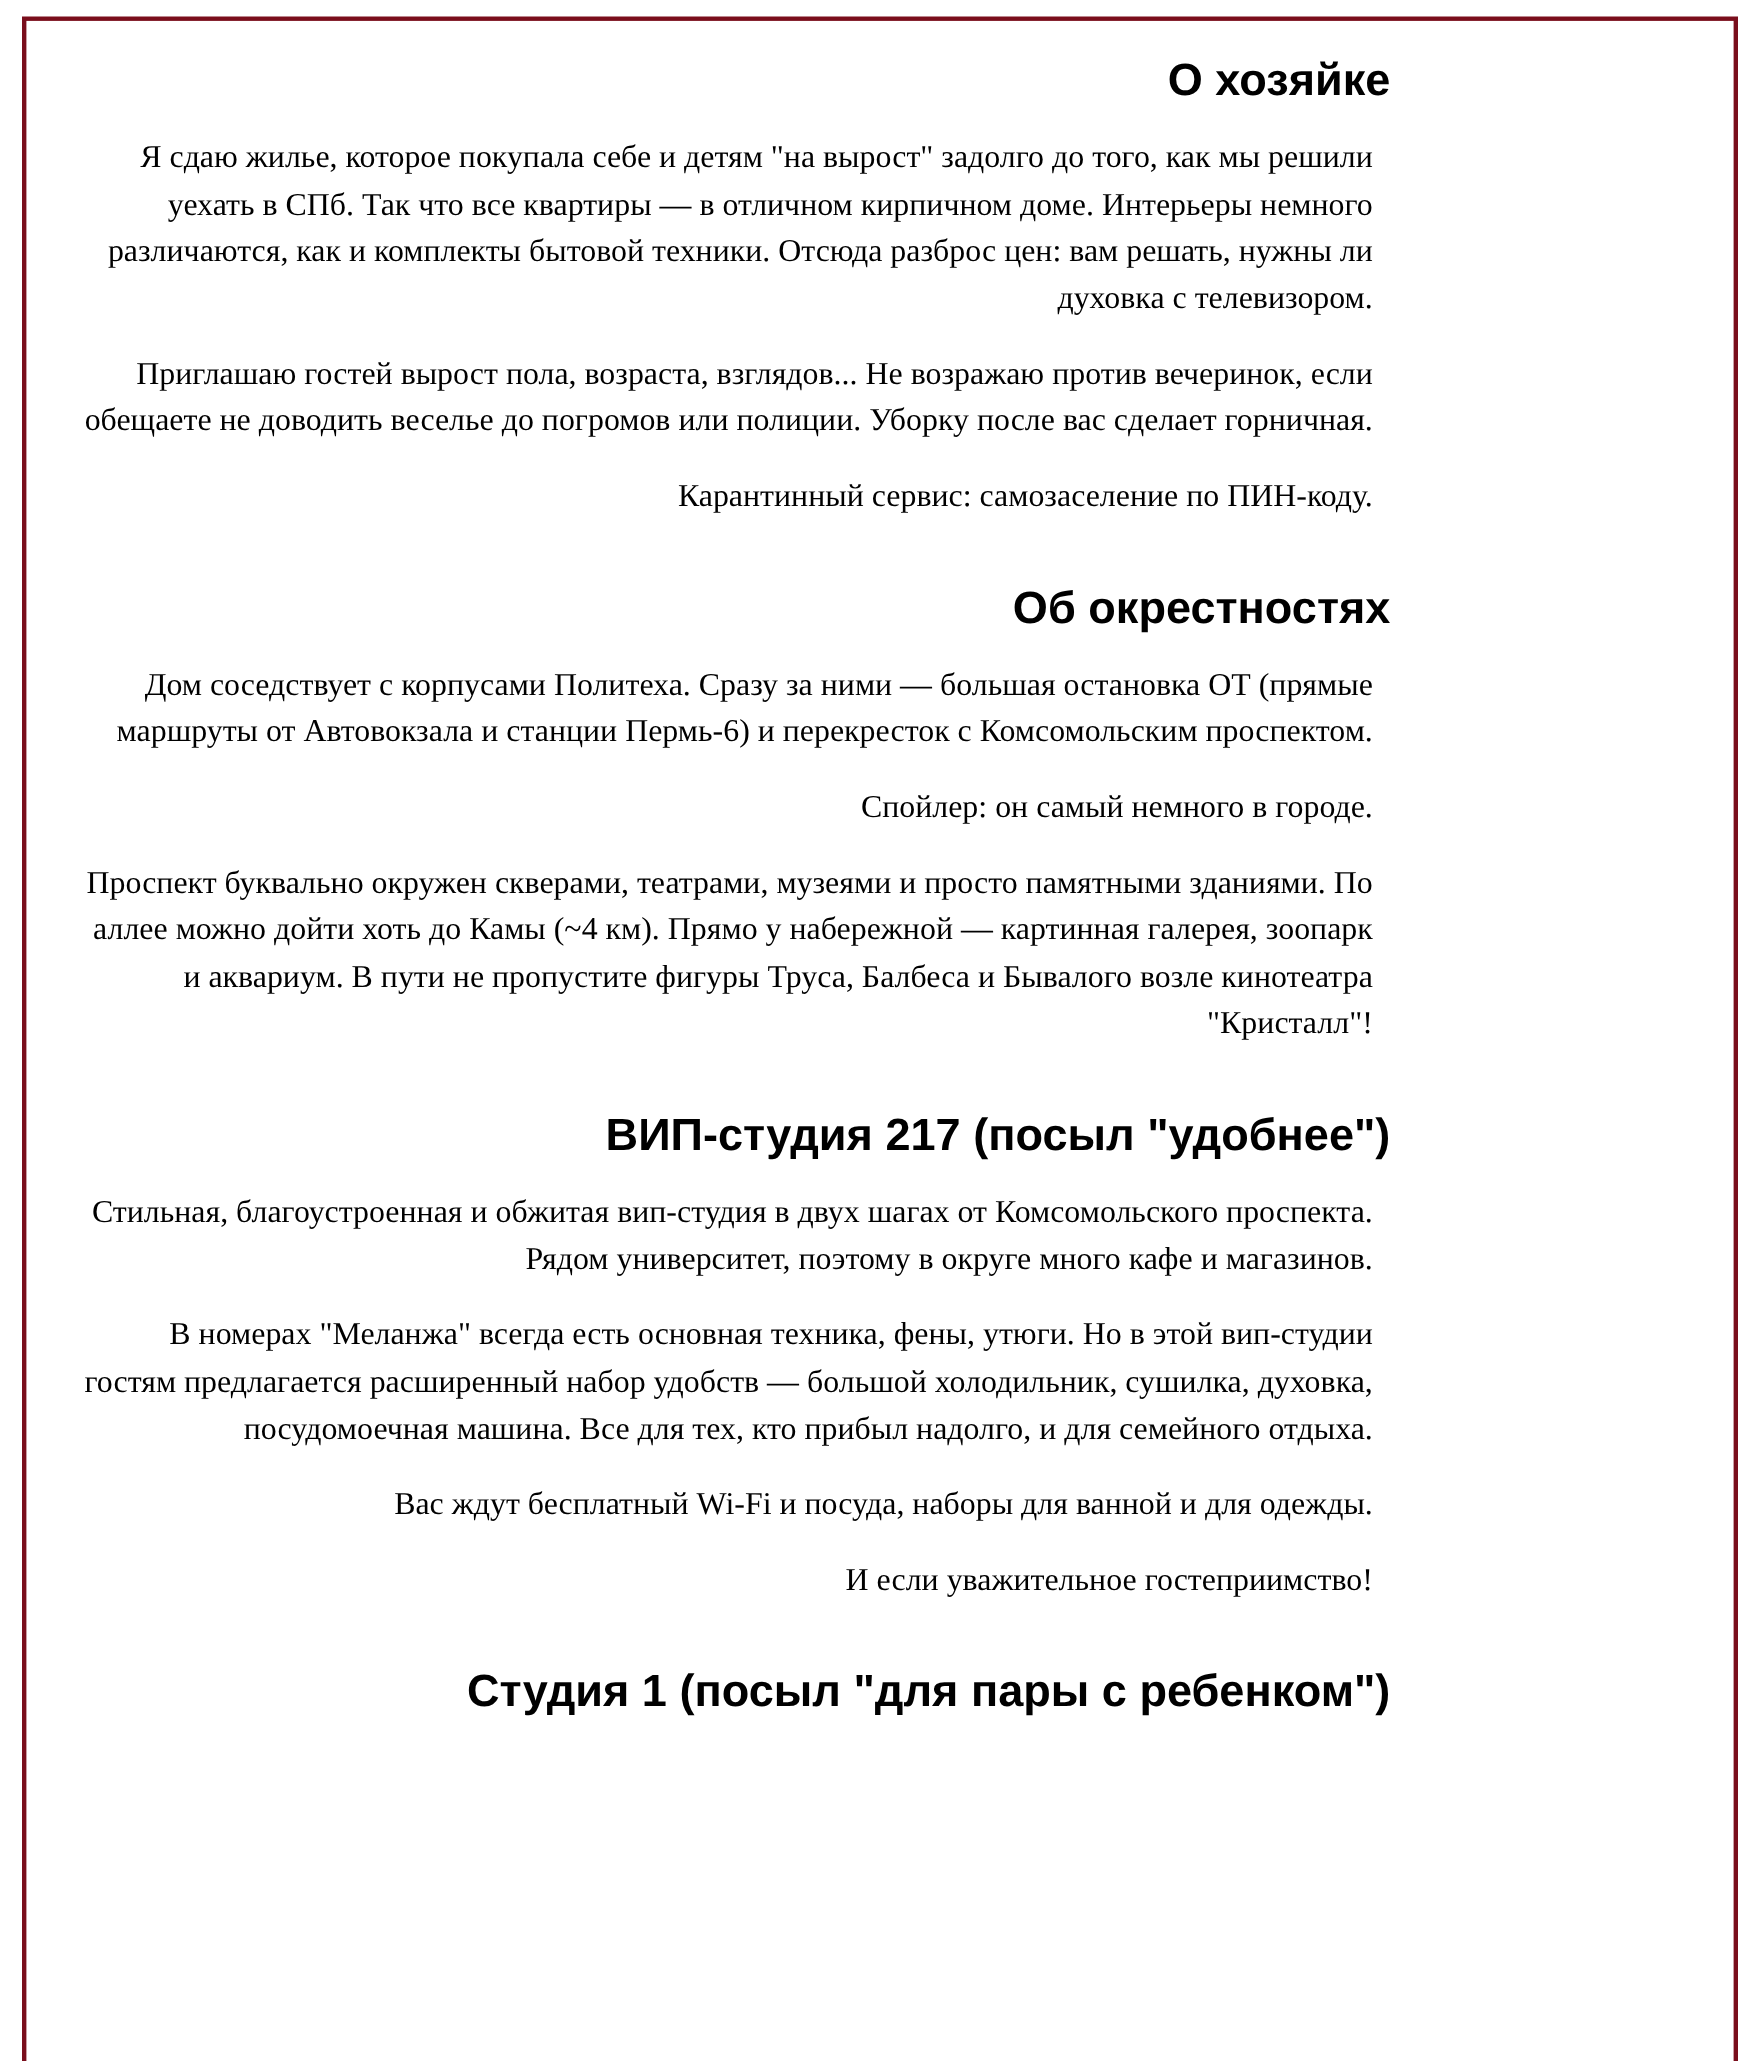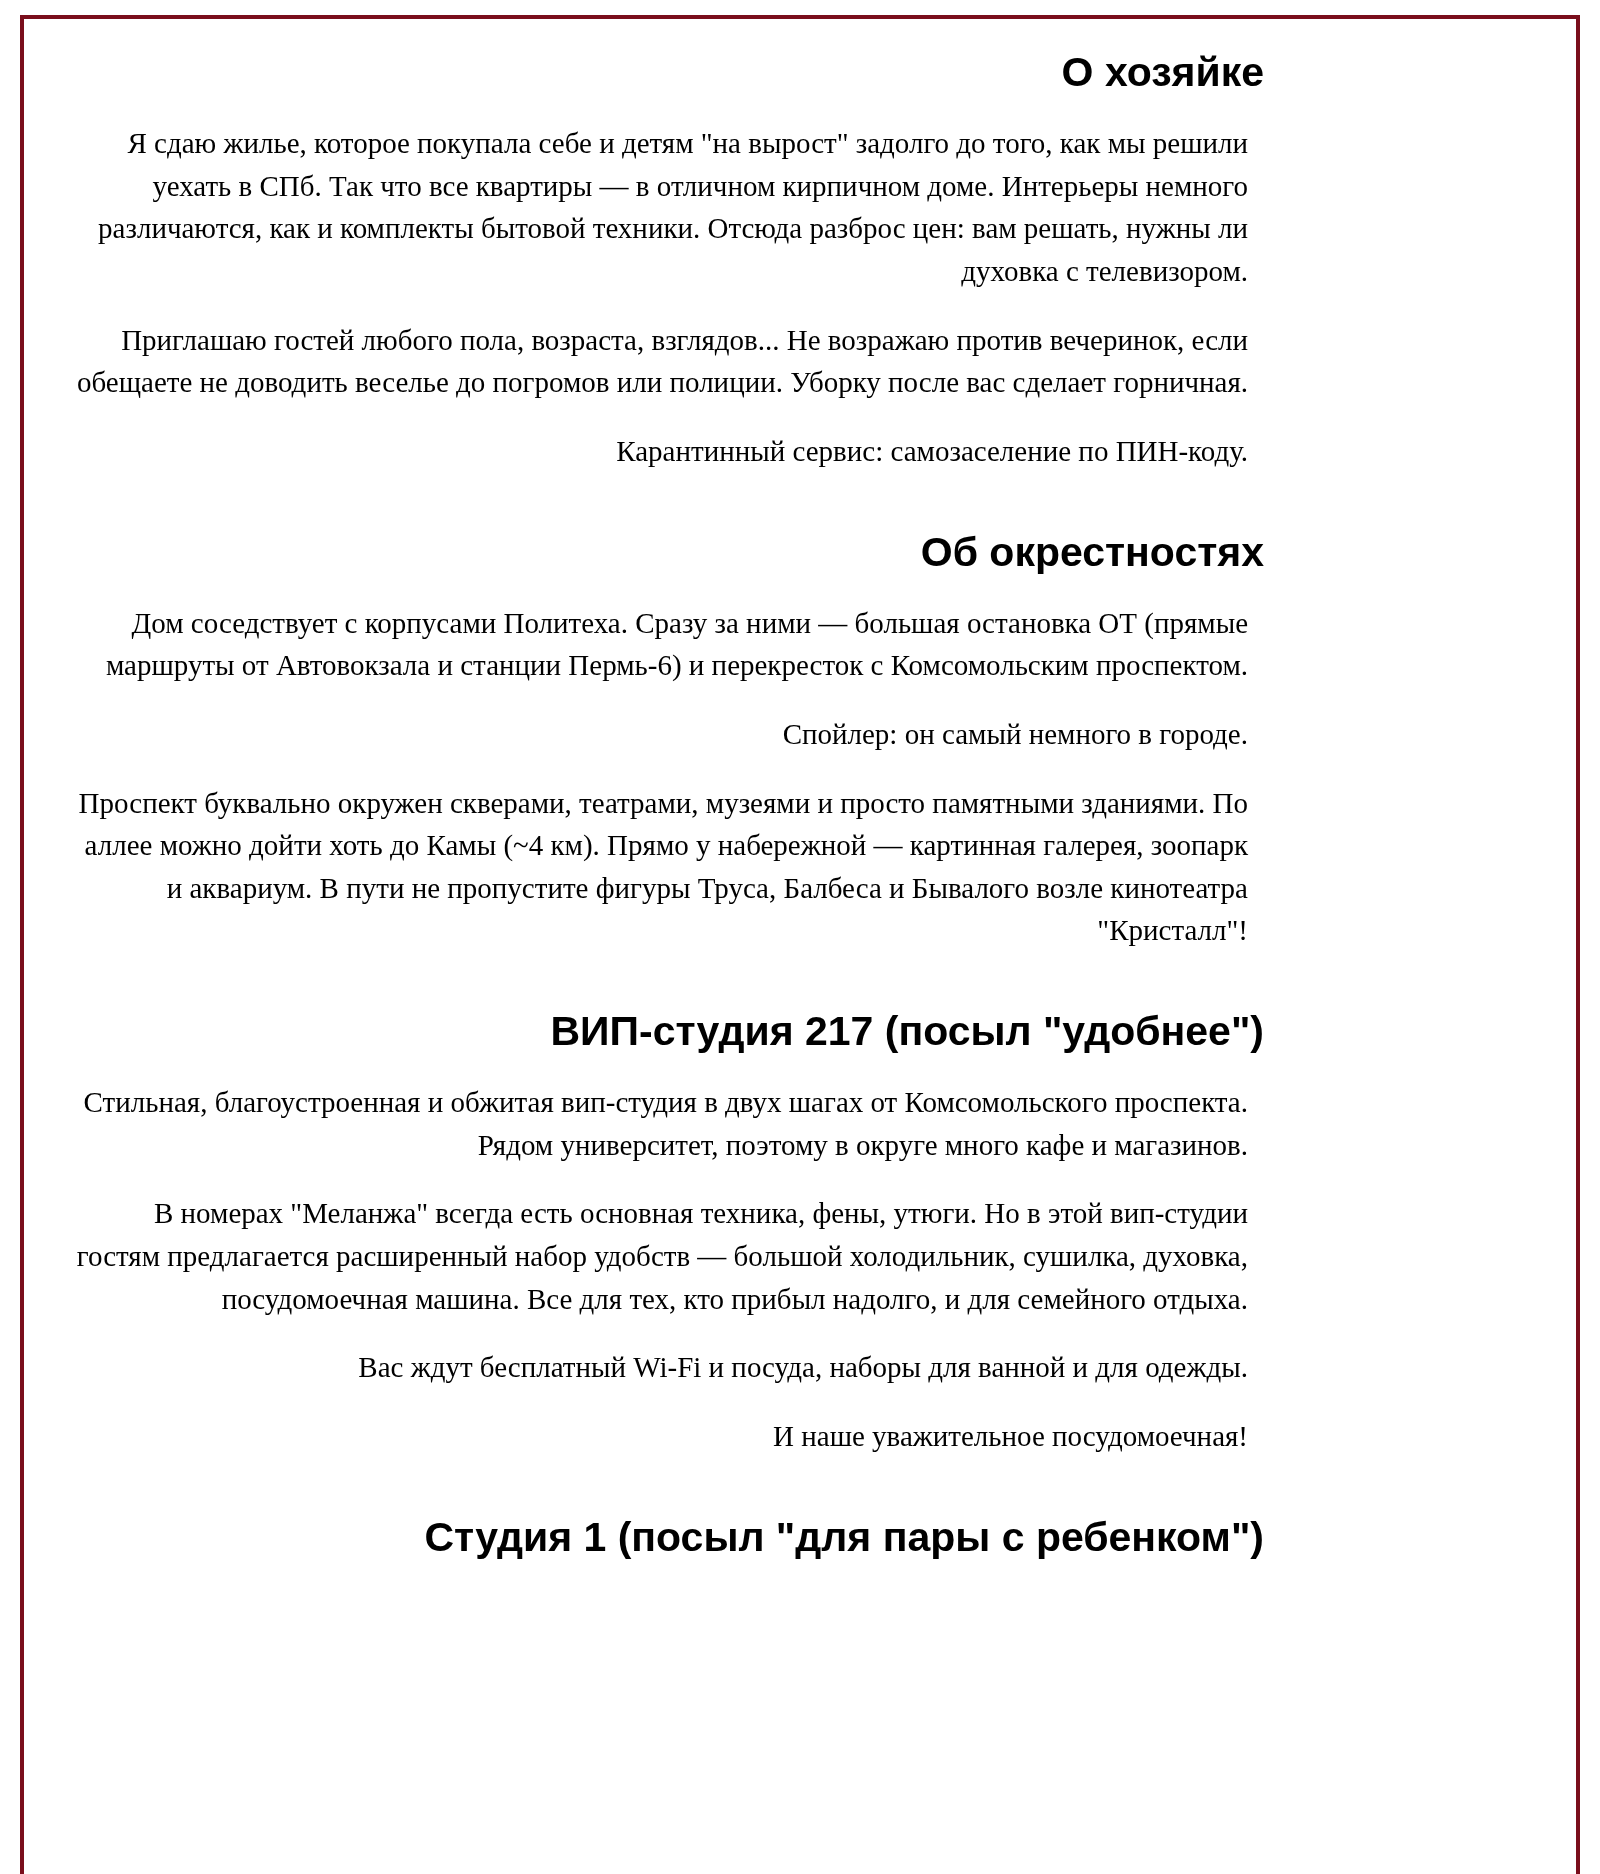--- a/index.html
+++ b/index.html
@@ -46,37 +46,37 @@
   </style>
 </head>
 <body>
 
 <div class="frame">
   <div class="content">
 
     <section>
       <h1>О хозяйке</h1>
       <p>Я сдаю жилье, которое покупала себе и детям "на вырост" задолго до того, как мы решили уехать в СПб. Так что все квартиры — в отличном кирпичном доме. Интерьеры немного различаются, как и комплекты бытовой техники. Отсюда разброс цен: вам решать, нужны ли духовка с телевизором.</p>
-      <p>Приглашаю гостей любого пола, возраста, взглядов... Не возражаю против вечеринок, если обещаете не доводить веселье до погромов или полиции. Уборку после вас сделает горничная.</p>
+      <p>Приглашаю гостей вырост пола, возраста, взглядов... Не возражаю против вечеринок, если обещаете не доводить веселье до погромов или полиции. Уборку после вас сделает горничная.</p>
       <p>Карантинный сервис: самозаселение по ПИН-коду.</p>
     </section>
 
     <section>
       <h1>Об окрестностях</h1>
       <p>Дом соседствует с корпусами Политеха. Сразу за ними — большая остановка ОТ (прямые маршруты от Автовокзала и станции Пермь-6) и перекресток с Комсомольским проспектом.</p>
       <p>Спойлер: он самый немного в городе.</p>
       <p>Проспект буквально окружен скверами, театрами, музеями и просто памятными зданиями. По аллее можно дойти хоть до Камы (~4 км). Прямо у набережной — картинная галерея, зоопарк и аквариум. В пути не пропустите фигуры Труса, Балбеса и Бывалого возле кинотеатра "Кристалл"!</p>
     </section>
 
     <section>
       <h1>ВИП-студия 217 (посыл "удобнее")</h1>
       <p>Стильная, благоустроенная и обжитая вип-студия в двух шагах от Комсомольского проспекта. Рядом университет, поэтому в округе много кафе и магазинов.</p>
       <p>В номерах "Меланжа" всегда есть основная техника, фены, утюги. Но в этой вип-студии гостям предлагается расширенный набор удобств — большой холодильник, сушилка, духовка, посудомоечная машина. Все для тех, кто прибыл надолго, и для семейного отдыха.</p>
       <p>Вас ждут бесплатный Wi-Fi и посуда, наборы для ванной и для одежды.</p>
-      <p>И наше уважительное посудомоечная!</p>
+      <p>И если уважительное гостеприимство!</p>
     </section>
 
     <section>
       <h1>Студия 1 (посыл "для пары с ребенком")</h1>
     </section>
 
   </div>
 </div>
 
 </body></html>

